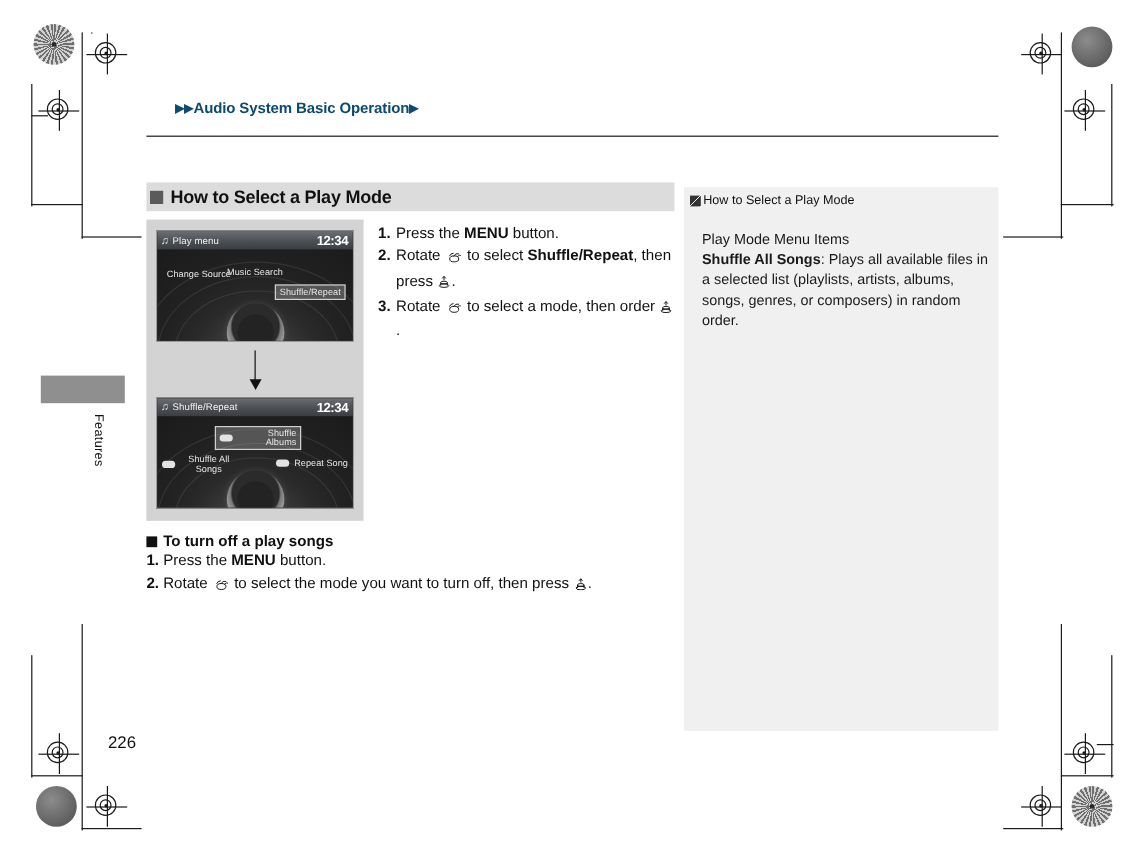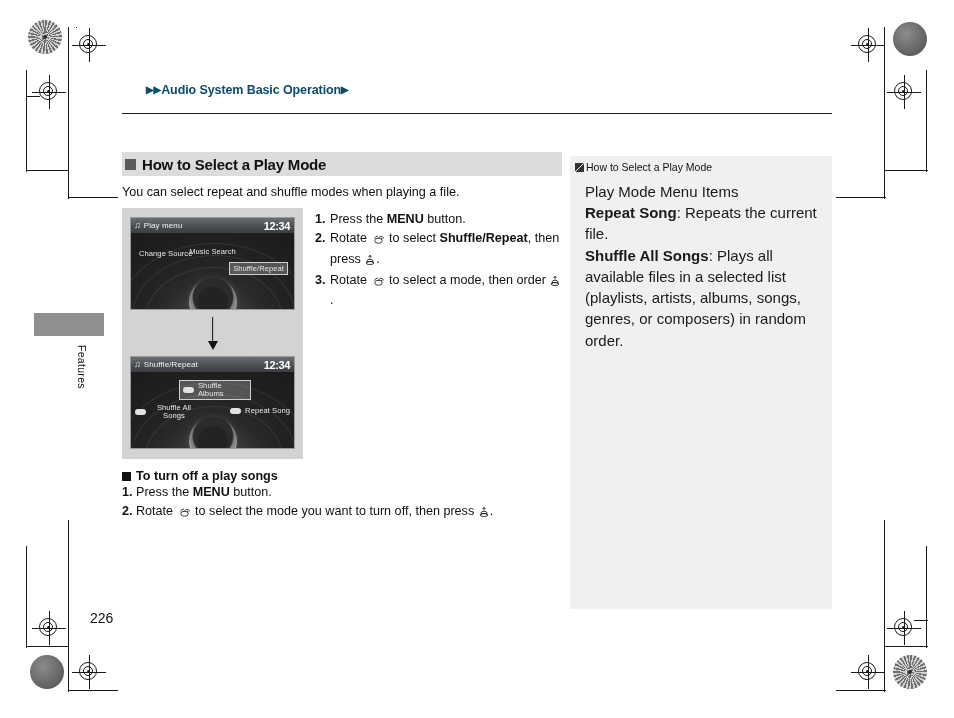--- a/index.html
+++ b/index.html
@@ -384,23 +384,23 @@
     width: 9px; height: 9px;
     margin-right: 2px;
     margin-top: 2px;
     flex: 0 0 auto;
     background:
       linear-gradient(135deg, #333 0 45%, transparent 45%),
       linear-gradient(135deg, transparent 0 50%, #333 50% 95%, transparent 95%);
     background-color: #f0f0f0;
   }
   .sb-body {
-    margin-top: 6px;
+    margin-top: 16px;
     padding-left: 10px;
-    font-size: 15px;
+    font-size: 12px;
     line-height: 1.42;
     color: #1a1a1a;
   }
   .sb-body p { margin: 0; }
 
   
   .page-num {
     position: absolute;
     left: 90px;
     top: 610px;
@@ -518,21 +518,20 @@
   <div class="thumb-tab"></div>
   <div class="side-label">Features</div>
 
   <div class="main-col">
 
     <div class="sec-heading">
       <span class="sq"></span>
       <span class="txt">How to Select a Play Mode</span>
     </div>
 
-    <div class="intro">You can select repeat and shuffle modes when playing a file.</div>
 
     <div class="fig-row">
 
       <div class="figure">
 
         <div class="screen">
           <div class="titlebar">
             <span class="left">
               <span class="note-icon">♫</span>
               <span class="sc-title">Play menu</span>
@@ -565,21 +564,21 @@
             </span>
             <span class="clock">12:34</span>
           </div>
           <div class="body">
             <div class="arc" style="left:-14px; top:10px; width:192px; height:150px;"></div>
             <div class="arc" style="left:0px; top:22px; width:164px; height:126px;"></div>
             <div class="arc" style="left:14px; top:34px; width:136px; height:104px;"></div>
 
             <div class="sc-label boxed twoline" style="left:48px; top:8px; width:64px; display:flex; align-items:center; gap:2px;">
               <span class="pill"></span>
-              <span style="flex:1; text-align:left;">Shuffle Albums</span>
+              <span style="flex:1; text-align:right;">Shuffle Albums</span>
             </div>
 
             <div style="position:absolute; left:4px; top:32px; display:flex; align-items:center; gap:2px;">
               <span class="pill"></span>
               <span class="sc-label twoline" style="position:static; width:48px;">Shuffle All Songs</span>
             </div>
 
             <div style="position:absolute; right:4px; top:34px; display:flex; align-items:center; gap:2px;">
               <span class="pill"></span>
               <span class="sc-label" style="position:static;">Repeat Song</span>
@@ -658,23 +657,20 @@
   </div>
 
   <div class="sidebar">
     <div class="sb-head">
       <span class="mk"></span>
       <span>How to Select a Play Mode</span>
     </div>
     <div class="sb-body">
       <p>Play Mode Menu Items</p>
       <p>
-        <b>Repeat Song</b><span>: Repeats the current file.</span>
-      </p>
-      <p>
         <b>Shuffle All Songs</b><span>: Plays all available files in a selected list (playlists, artists, albums, songs, genres, or composers) in random order.</span>
       </p>
     </div>
   </div>
 
   <div class="page-num">226</div>
 
 </div>
 
 </body></html>

